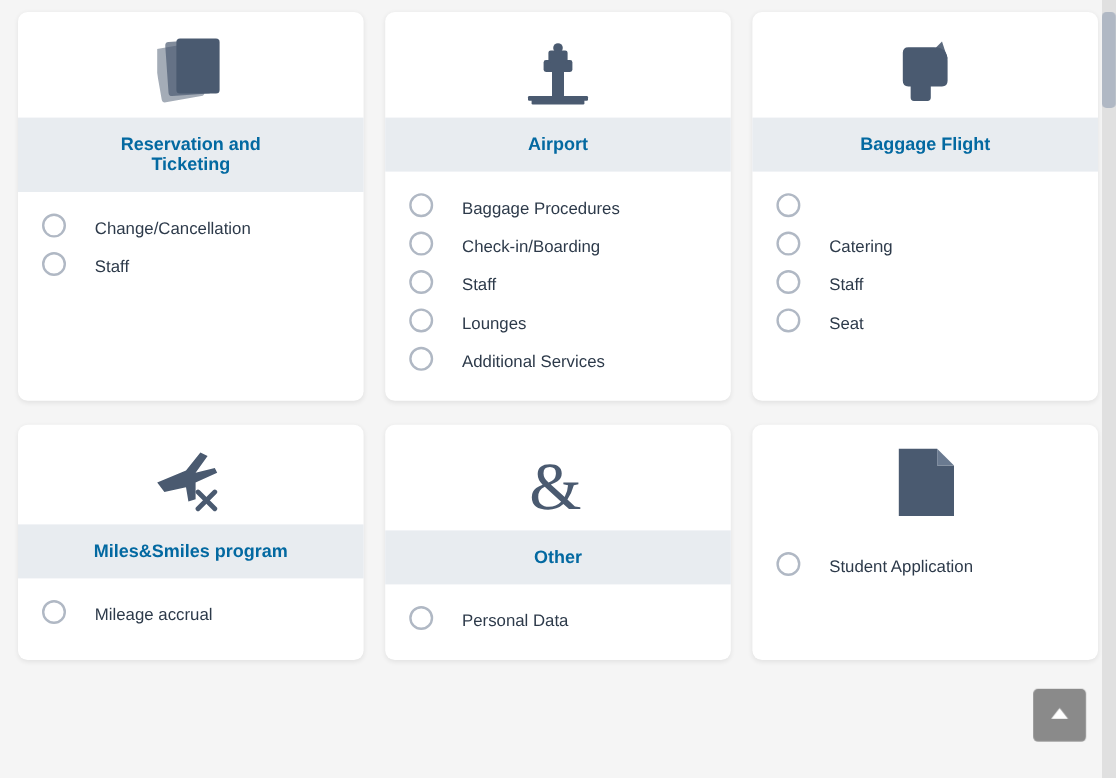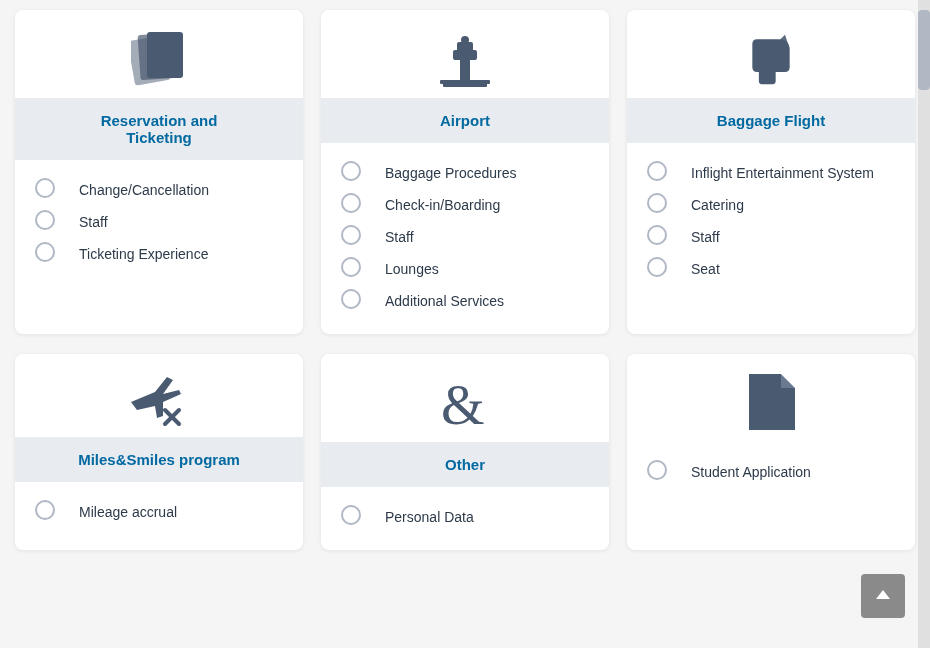--- a/index.html
+++ b/index.html
@@ -134,24 +134,20 @@
       </div>
       <div class="card-items">
         <div class="card-item">
           <span class="radio-circle"></span>
           <span>Change/Cancellation</span>
         </div>
         <div class="card-item">
           <span class="radio-circle"></span>
           <span>Staff</span>
         </div>
-        <div class="card-item">
-          <span class="radio-circle"></span>
-          <span>Ticketing Experience</span>
-        </div>
       </div>
     </div>
 
     <div class="card">
       <div class="card-icon-area">
 
         <svg width="56" height="60" viewBox="0 0 56 60" fill="#4a5a70">
           <rect x="23" y="30" width="10" height="28" rx="1"></rect>
           <rect x="16" y="22" width="24" height="10" rx="2"></rect>
           <rect x="20" y="14" width="16" height="10" rx="2"></rect>
@@ -195,21 +191,20 @@
 
           <path d="M10 15 Q10 10 15 10 L38 10 Q50 10 50 22 L50 40 Q50 45 45 45 L35 45 L35 55 Q35 58 32 58 L20 58 Q17 58 17 55 L17 45 L15 45 Q10 45 10 40 Z"></path>
         </svg>
       </div>
       <div class="card-header">
         <span>Baggage Flight</span>
       </div>
       <div class="card-items">
         <div class="card-item">
           <span class="radio-circle"></span>
-          <span>Inflight Entertainment System</span>
         </div>
         <div class="card-item">
           <span class="radio-circle"></span>
           <span>Catering</span>
         </div>
         <div class="card-item">
           <span class="radio-circle"></span>
           <span>Staff</span>
         </div>
         <div class="card-item">

